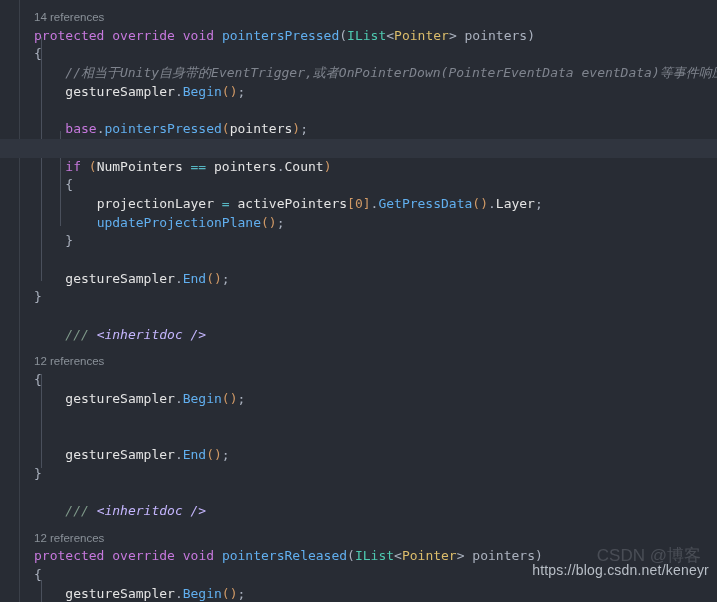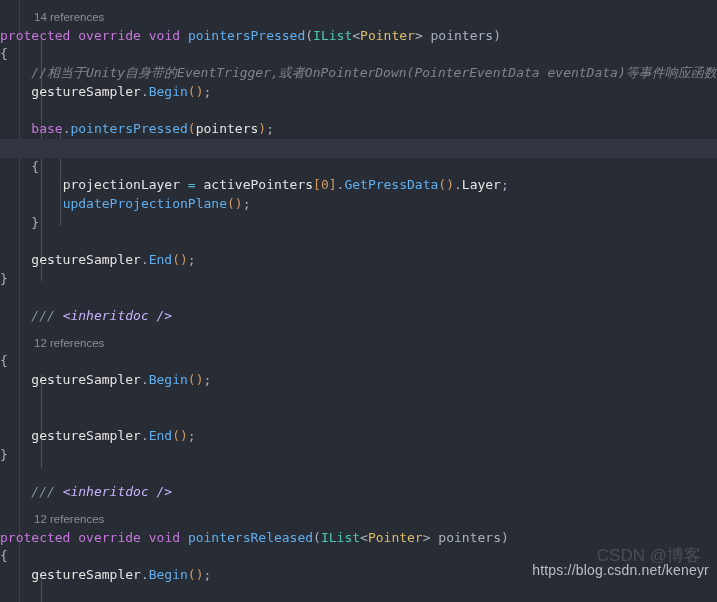--- a/index.html
+++ b/index.html
@@ -33,20 +33,21 @@
     position: absolute;
     left: 0;
     top: 0;
     width: 717px;
     height: 602px;
   }
   .line {
     position: relative;
     height: 18.7px;
     white-space: pre;
+    padding-left: 34px;
     box-sizing: border-box;
     color: #abb2bf;
   }
   .line.highlight-band {
     background: #30353f;
   }
   
   .refline {
     position: relative;
     height: 18.7px;
@@ -126,20 +127,21 @@
     <div class="line">    <span class="cmt">//相当于Unity自身带的EventTrigger,或者OnPointerDown(PointerEventData eventData)等事件响应函数</span></div>
 
     <div class="line">    <span class="ident">gestureSampler</span><span class="punct">.</span><span class="mth">Begin</span><span class="paren">()</span><span class="punct">;</span></div>
 
     <div class="line"> </div>
 
     <div class="line">    <span class="kw">base</span><span class="punct">.</span><span class="mth">pointersPressed</span><span class="paren">(</span><span class="ident">pointers</span><span class="paren">)</span><span class="punct">;</span></div>
 
     <div class="line highlight-band"> </div>
 
+    <div class="line">    <span class="kw">if</span> <span class="paren">(</span><span class="ident">NumPointers</span> <span class="op">==</span> <span class="ident">pointers</span><span class="punct">.</span><span class="ident">Count</span><span class="paren">)</span></div>
 
     <div class="line">    <span class="brace">{</span></div>
 
     <div class="line">        <span class="ident">projectionLayer</span> <span class="op">=</span> <span class="ident">activePointers</span><span class="paren">[</span><span class="num">0</span><span class="paren">]</span><span class="punct">.</span><span class="mth">GetPressData</span><span class="paren">()</span><span class="punct">.</span><span class="ident">Layer</span><span class="punct">;</span></div>
 
     <div class="line">        <span class="mth">updateProjectionPlane</span><span class="paren">()</span><span class="punct">;</span></div>
 
     <div class="line">    <span class="brace">}</span></div>
 
     <div class="line"> </div>

